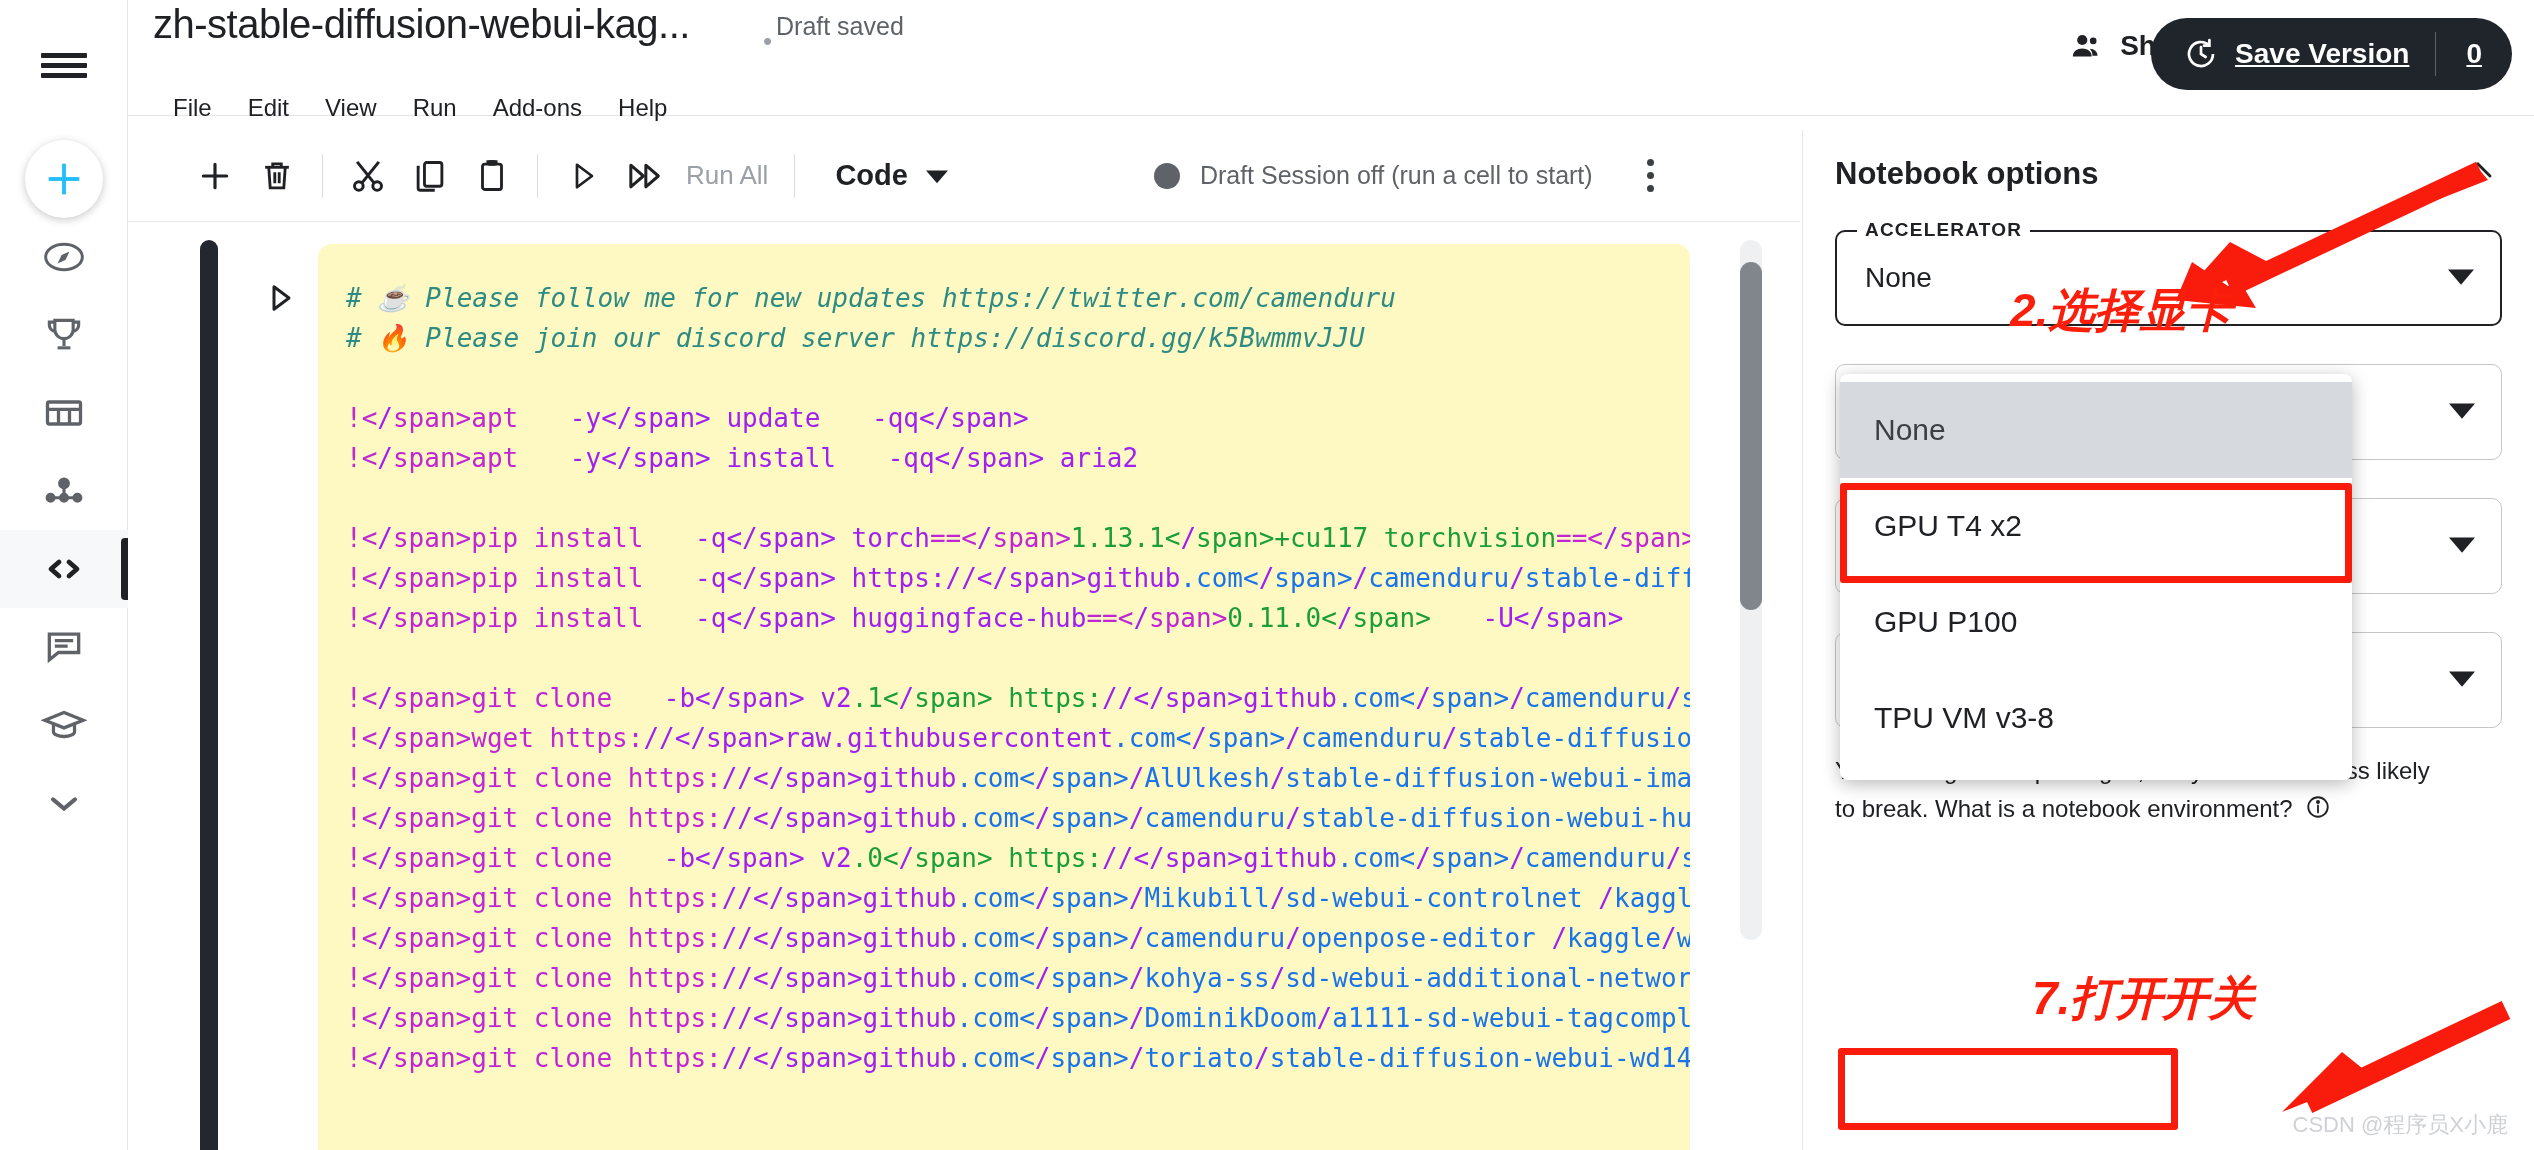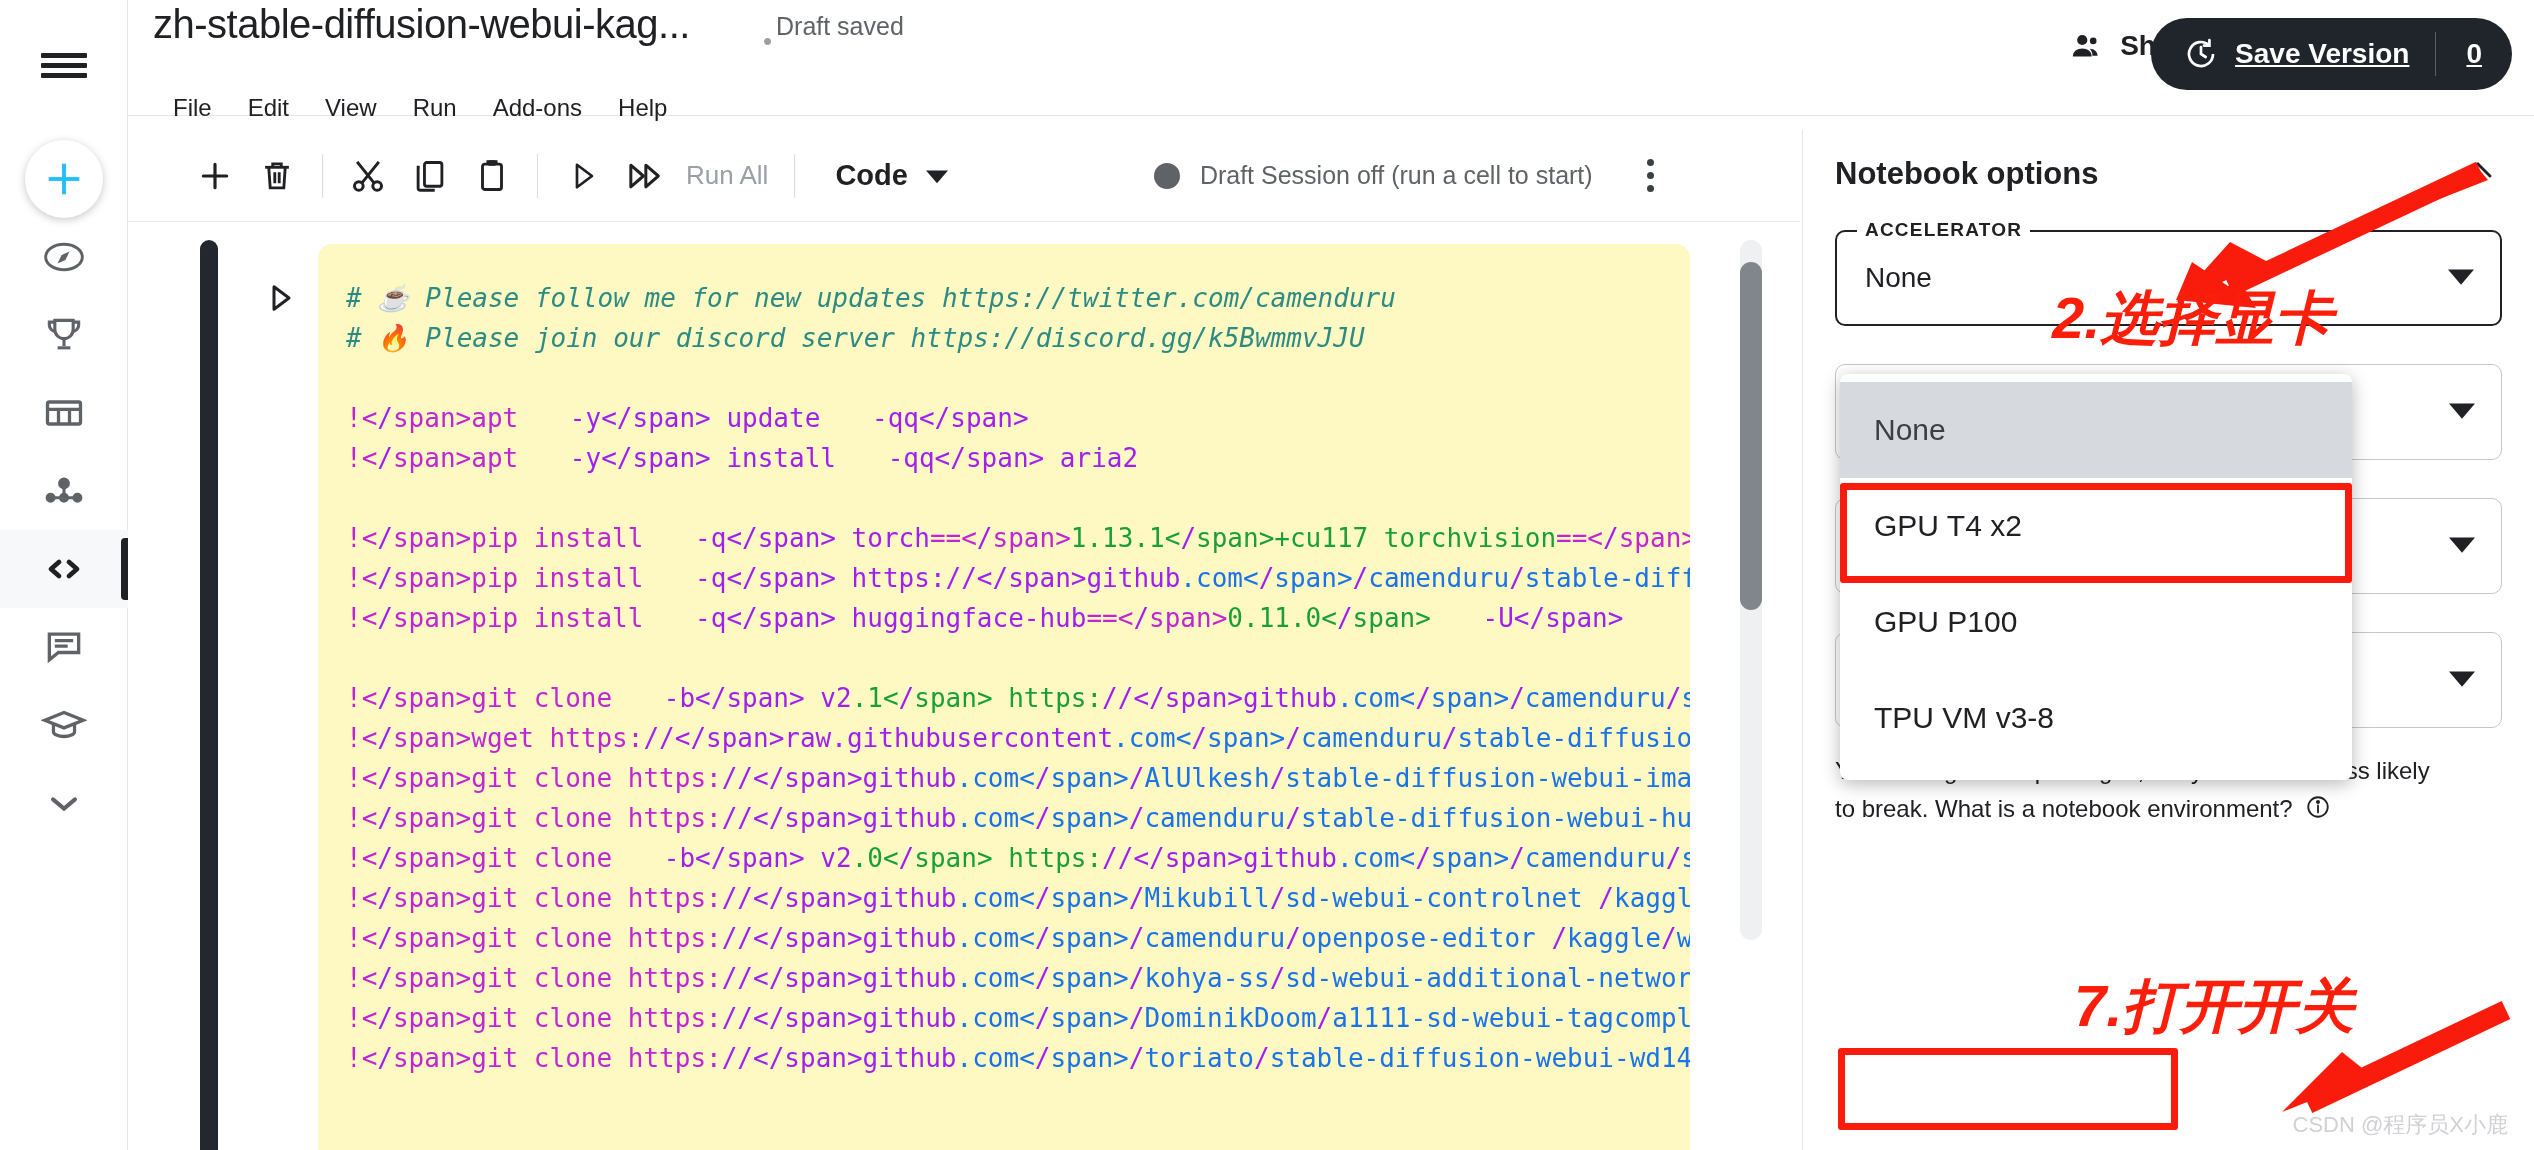--- a/index.html
+++ b/index.html
@@ -190,21 +190,21 @@
   }
   .opt.selected { background: #d6d9de; color: #3c4043; }
 
   
   .redbox {
     position: absolute; border: 7px solid #f91c0c; border-radius: 3px;
     pointer-events: none; z-index: 40;
   }
   .cnote {
     position: absolute; color: #fb1e0b; font-weight: bold; font-style: italic;
-    font-size: 58px; white-space: nowrap; z-index: 45; margin-left: 42px;
+    font-size: 46px; white-space: nowrap; z-index: 45;
   }
   .arrow { position: absolute; z-index: 44; pointer-events: none; }
   #watermark {
     position: absolute; right: 26px; bottom: 10px;
     font-size: 22px; color: #cfd1d4; z-index: 50;
   }
 </style>
 </head>
 <body>
 

